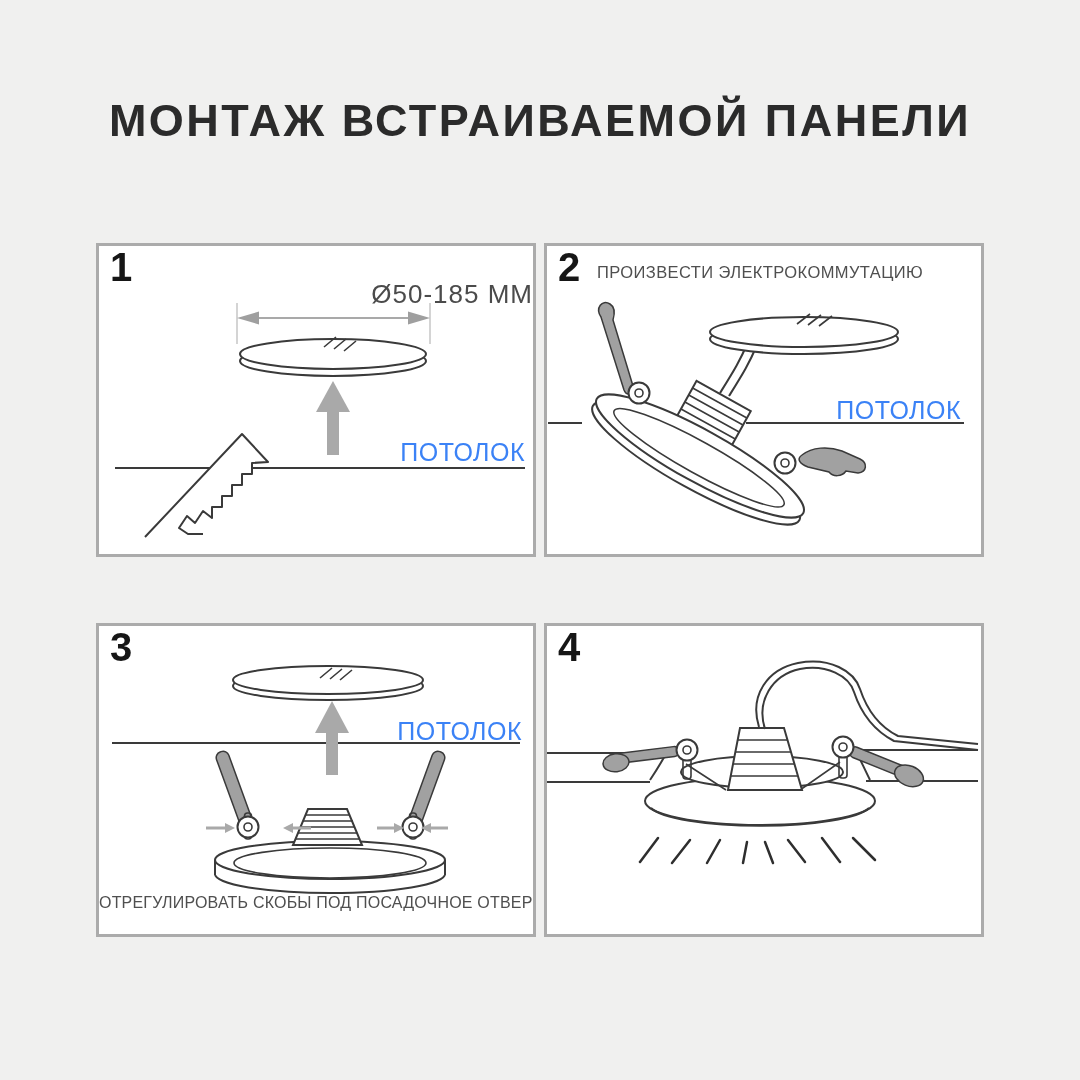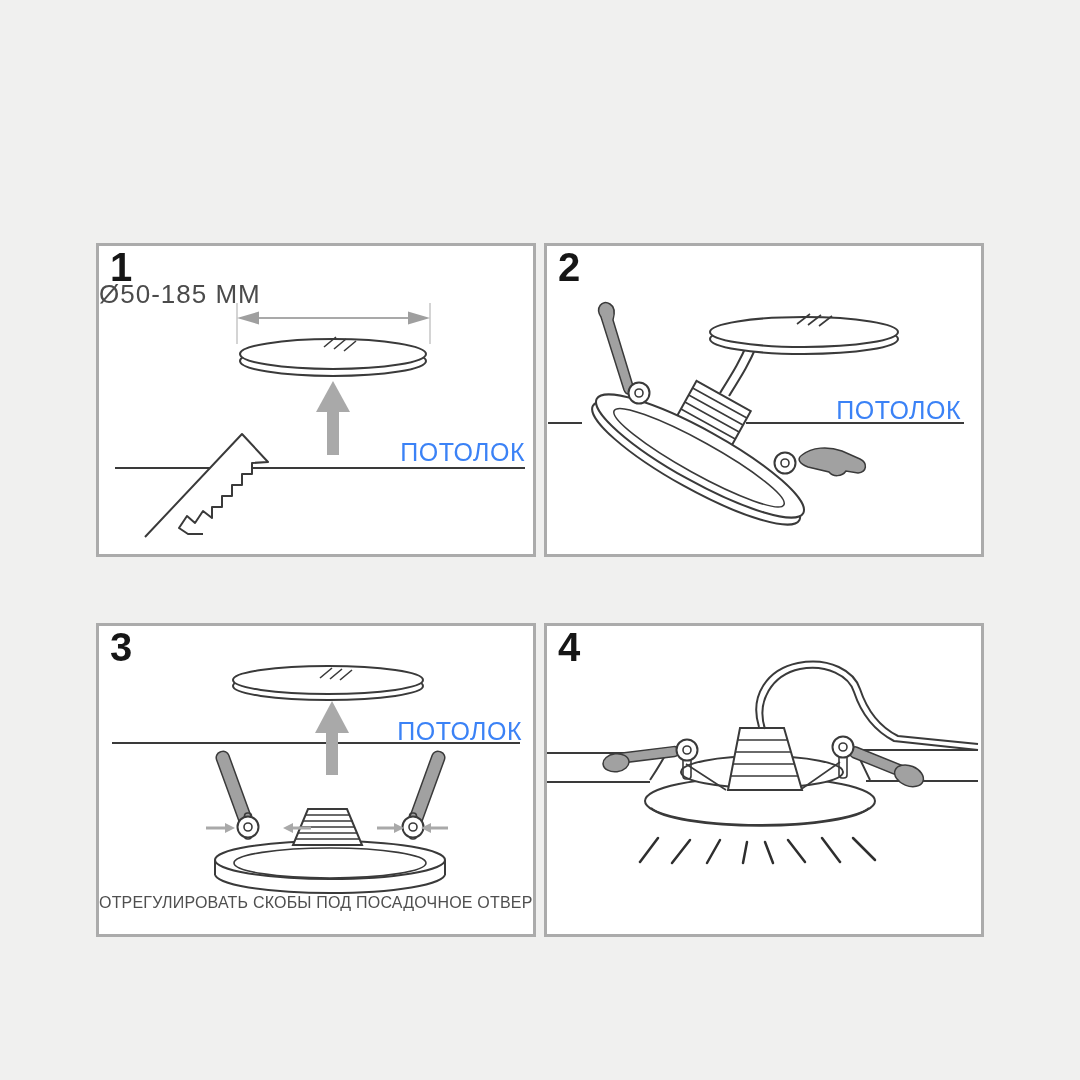--- a/index.html
+++ b/index.html
@@ -7,40 +7,41 @@
   .page{position:absolute;inset:0;}
   .title{position:absolute;left:0;top:95px;width:1080px;text-align:center;font-size:45px;font-weight:700;letter-spacing:2.5px;color:#2b2b2b;}
   .panel{position:absolute;width:440px;height:314px;background:#ffffff;border:3px solid #ababab;box-sizing:border-box;overflow:hidden;}
   .panel svg{position:absolute;left:-3px;top:-3px;width:440px;height:314px;}
   .p1{left:96px;top:243px;}
   .p2{left:544px;top:243px;}
   .p3{left:96px;top:623px;}
   .p4{left:544px;top:623px;}
   .step-num{position:absolute;left:11px;top:-1px;font-size:40px;font-weight:700;color:#161616;line-height:1.1;}
   .lbl{position:absolute;color:#3b82f6;white-space:nowrap;}
-  .dim{left:0;top:33px;width:434px;text-align:left;font-size:26px;letter-spacing:1px;color:#4b4b4b;}
+  .dim{left:0;top:33px;width:434px;text-align:right;font-size:26px;letter-spacing:1px;color:#4b4b4b;}
   .ceil1{right:8px;top:192px;font-size:25px;letter-spacing:0.5px;}
   .ceil2{right:20px;top:150px;font-size:25px;letter-spacing:0.5px;}
   .ceil3{right:11px;top:91px;font-size:25px;letter-spacing:0.5px;}
   .cap{position:absolute;color:#4f4f4f;white-space:nowrap;}
   .cap2{left:50px;top:17px;font-size:16.5px;letter-spacing:0.4px;}
   .cap3{left:0;top:268px;width:434px;text-align:center;font-size:16px;letter-spacing:0.2px;}
   .ln{stroke:#3a3a3a;stroke-width:2;fill:none;}
   .thin{stroke:#3a3a3a;stroke-width:1.6;fill:none;}
   .wt{fill:#ffffff;stroke:#3a3a3a;stroke-width:2;}
   .gray{fill:#a1a1a1;stroke:#3a3a3a;stroke-width:1.5;}
   .soft{fill:#a9a9a9;}
   .softln{stroke:#a9a9a9;stroke-width:3;}
   .ray{stroke:#2e2e2e;stroke-width:2.5;stroke-linecap:round;}
 </style>
 </head>
 <body>
 
 <div class="page">
 
+  <div class="title">МОНТАЖ ВСТРАИВАЕМОЙ ПАНЕЛИ</div>
 
   <div class="panel p1">
     <svg viewBox="0 0 440 314">
       <g>
         <line x1="141" y1="60" x2="141" y2="101" stroke="#c6c6c6" stroke-width="1.5"></line>
         <line x1="334" y1="60" x2="334" y2="101" stroke="#c6c6c6" stroke-width="1.5"></line>
         <line x1="151" y1="75" x2="324" y2="75" stroke="#8d8d8d" stroke-width="1.5"></line>
         <polygon points="141,75 163,68.5 163,81.5" fill="#9f9f9f"></polygon>
         <polygon points="334,75 312,68.5 312,81.5" fill="#9f9f9f"></polygon>
       </g>
@@ -90,20 +91,21 @@
         <circle class="wt" cx="95" cy="150" r="10.5"></circle>
         <circle class="thin" cx="95" cy="150" r="4" fill="#ffffff"></circle>
       </g>
       <g>
         <path class="gray" d="M258,212 C268,204 284,203 298,208 L316,216 C324,220 323,229 314,230 L302,228 C298,234 289,234 285,229 L264,224 C256,221 252,216 258,212 Z"></path>
         <circle class="wt" cx="241" cy="220" r="10.5"></circle>
         <circle class="thin" cx="241" cy="220" r="4" fill="#ffffff"></circle>
       </g>
     </svg>
     <div class="step-num">2</div>
+    <div class="cap cap2">ПРОИЗВЕСТИ ЭЛЕКТРОКОММУТАЦИЮ</div>
     <div class="lbl ceil2">ПОТОЛОК</div>
   </div>
 
   <div class="panel p3">
     <svg viewBox="0 0 440 314">
       <g>
         <ellipse class="wt" cx="232" cy="63" rx="95" ry="14"></ellipse>
         <ellipse class="wt" cx="232" cy="57" rx="95" ry="14"></ellipse>
         <path class="thin" d="M224,55 L236,45 M234,56 L246,46 M244,57 L256,47"></path>
       </g>

